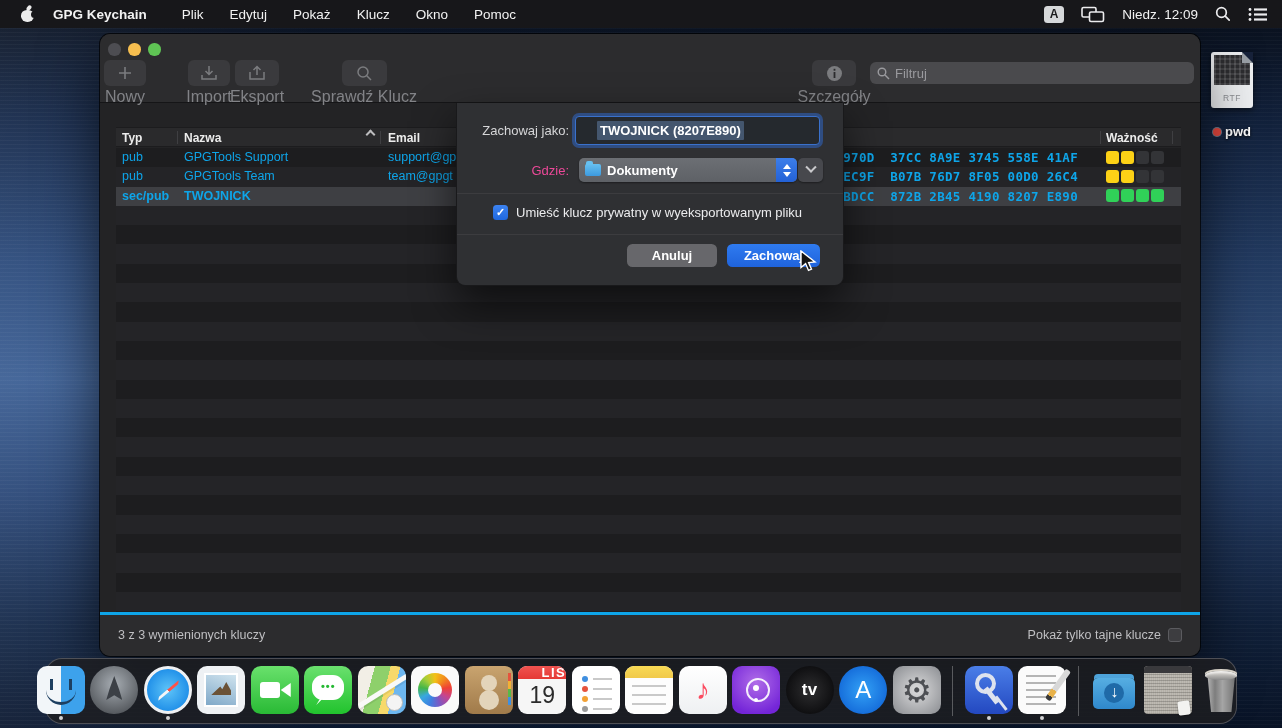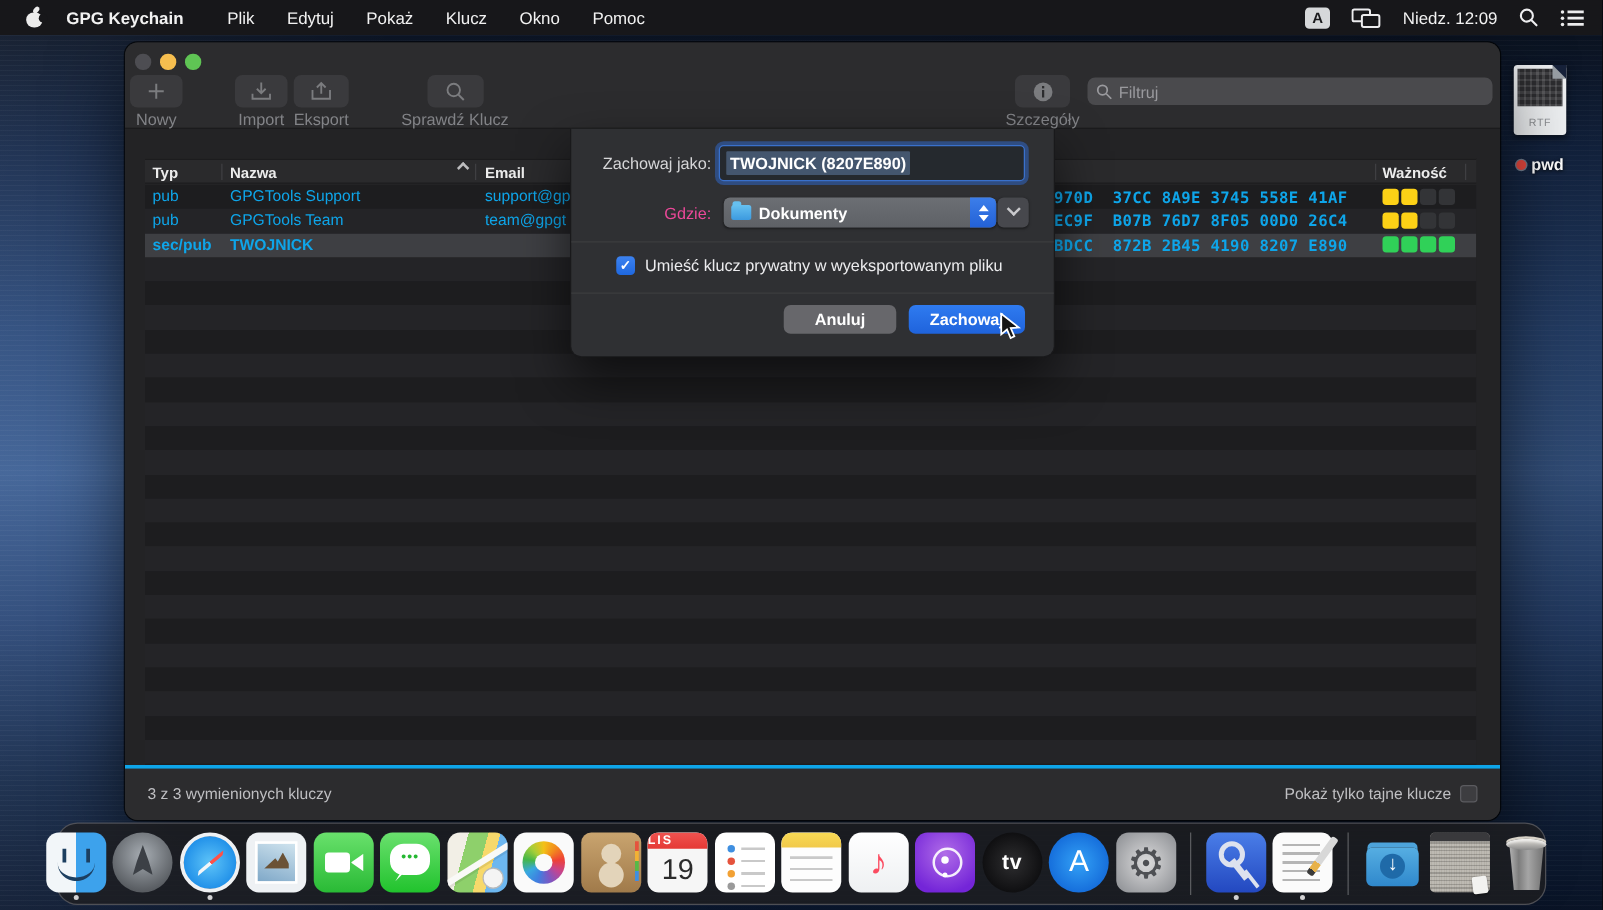--- a/index.html
+++ b/index.html
@@ -42,21 +42,21 @@
   
   .window { position:absolute; left:100px; top:34px; width:1100px; height:622px; border-radius:10px;
     background:#232325; box-shadow:0 24px 60px rgba(0,0,0,.65), 0 0 0 1px rgba(0,0,0,.7); z-index:10; }
   .toolbar { position:absolute; left:0; top:0; right:0; height:69px; background:#2c2c2e; border-radius:10px 10px 0 0; border-bottom:1px solid #151517; }
   .tl { position:absolute; top:9px; width:12.5px; height:12.5px; border-radius:50%; }
   .tl.close { left:8px;  background:#4d4d52; }
   .tl.min   { left:28px; background:#f6be4f; }
   .tl.zoom  { left:48px; background:#5fc454; }
   .tb-btn { position:absolute; top:26px; height:26px; background:#3a3a3d; border-radius:6px;
     display:flex; align-items:center; justify-content:center; color:#7b7c7f; }
-  .tb-label { position:absolute; top:54px; transform:translateX(-50%); font-size:13px; color:#828387; white-space:nowrap; }
+  .tb-label { position:absolute; top:54px; transform:translateX(-50%); font-size:16px; color:#828387; white-space:nowrap; }
   .filter { position:absolute; left:770px; right:6px; top:28px; height:22px; background:#4a4a4d; border-radius:6px;
     display:flex; align-items:center; padding:0 7px; gap:5px; }
   .filter input { flex:1; background:transparent; border:none; outline:none; color:#d8d8d8; font-size:13px; font-family:"Liberation Sans",sans-serif; }
   .filter input::placeholder { color:#9a9a9e; }
 
   
   .thead { position:absolute; left:16px; top:93px; width:1065px; height:20px; background:#2a2a2c;
     border-top:1px solid #1c1c1e; border-bottom:1px solid #1c1c1e; font-size:12px; font-weight:700; color:#ececec; }
   .thead span { position:absolute; top:2.5px; }
   .th-div { position:absolute; top:2px; bottom:2px; width:1px; background:#3f3f42; }
@@ -83,21 +83,21 @@
   .cb-empty { width:14px; height:14px; background:#3d3d40; border:1px solid #5b5b5f; border-radius:3px; }
 
   
   .sheet { position:absolute; left:356px; top:69px; width:388px; height:183px; background:#2f3033;
     border:1px solid #19191b; border-top:none; border-radius:0 0 9px 9px; box-shadow:0 18px 40px rgba(0,0,0,.6); z-index:20; }
   .sh-row1 { position:absolute; left:0; right:0; top:13px; height:30px; }
   .sh-label { position:absolute; font-size:13px; color:#d6d6d8; text-align:right; width:108px; left:4px; top:7px; }
   .sh-field { position:absolute; left:118px; right:23px; top:0; height:29px; background:#25292e;
     border:1px solid #3a71cc; border-radius:4px; box-shadow:0 0 0 3px rgba(48,105,210,.5);
     display:flex; align-items:center; padding-left:5px; }
-  .sh-field .sel { background:#44566e; color:#fff; font-size:13px; font-weight:600; padding:2px 3px; border-radius:1px; }
+  .sh-field .sel { background:#44566e; color:#fff; font-size:13px; font-weight:600; padding:2px 3px; border-radius:1px;margin-left:16px; }
   .sh-row2 { position:absolute; left:0; right:0; top:55px; height:25px; }
   .sh-label2 { position:absolute; width:108px; left:4px; top:5px; font-size:13px; color:#ec4899; text-align:right; }
   .popup { position:absolute; left:122px; width:218px; top:0; height:24px; border-radius:5px;
     background:linear-gradient(180deg,#6c6f74,#5e6166); display:flex; align-items:center; padding-left:6px; gap:6px;
     box-shadow:0 1px 2px rgba(0,0,0,.4); }
   .popup-text { color:#fff; font-size:13px; font-weight:600; }
   .folder16 { position:relative; width:16px; height:12px; background:linear-gradient(180deg,#66c0f0,#3c9adf); border-radius:2px; }
   .folder16::before { content:""; position:absolute; left:1px; top:-3px; width:7px; height:4px; background:#66c0f0; border-radius:2px 2px 0 0; }
   .pop-cap { position:absolute; right:0; top:0; bottom:0; width:21px; border-radius:0 5px 5px 0;
     background:linear-gradient(180deg,#3c7eea,#2361d6); display:flex; flex-direction:column; align-items:center; justify-content:center; gap:3px; }
@@ -172,21 +172,21 @@
   [data-icon="photos"] .di::after { content:""; position:absolute; inset:17px; border-radius:50%; background:#fafafa; }
 
   [data-icon="contacts"] .di { background:linear-gradient(180deg,#c9a46f,#a07a4a); border-radius:8px; }
   [data-icon="contacts"] .di::before { content:""; position:absolute; left:16px; top:9px; width:16px; height:16px; border-radius:50%;
     background:#e3d4ba; box-shadow:0 17px 0 2px #e3d4ba; }
   [data-icon="contacts"] .di::after { content:""; position:absolute; right:2px; top:7px; width:3px; height:32px;
     background:repeating-linear-gradient(180deg,#e5533d 0 8px,#f2b134 8px 16px,#57b947 16px 24px,#3f8fe0 24px 32px); }
 
   [data-icon="calendar"] .di { background:#f6f6f6; border-radius:9px; overflow:hidden; }
   .cal-top { position:absolute; top:0; left:0; right:0; height:13px; background:linear-gradient(#ef5350,#e53935);
-    color:#fff; font-size:10px; font-weight:700; text-align:left; line-height:13px; letter-spacing:1.5px; z-index:2; }
+    color:#fff; font-size:13px; font-weight:700; text-align:right; line-height:13px; letter-spacing:1.5px; z-index:2; }
   .cal-day { position:absolute; top:13px; left:0; right:0; text-align:center; font-size:23px; font-weight:300; color:#2b2b2b; line-height:33px; z-index:2; }
 
   [data-icon="reminders"] .di { background:#fff; border-radius:9px; }
   [data-icon="reminders"] .di::before { content:""; position:absolute; left:10px; top:10px; width:6px; height:6px; border-radius:50%;
     background:#3f8fe0; box-shadow:0 10px 0 #e5533d, 0 20px 0 #f2a134, 0 30px 0 #9a9a9a; }
   [data-icon="reminders"] .di::after { content:""; position:absolute; left:21px; right:8px; top:12px; height:32px;
     background:repeating-linear-gradient(180deg,#c9c9c9 0 2px,transparent 2px 10px); }
 
   [data-icon="notes"] .di { background:#fdfdfd; border-radius:9px; overflow:hidden; }
   [data-icon="notes"] .di::before { content:""; position:absolute; left:0; right:0; top:0; height:12px; background:linear-gradient(#f8da55,#f1c94a); }

